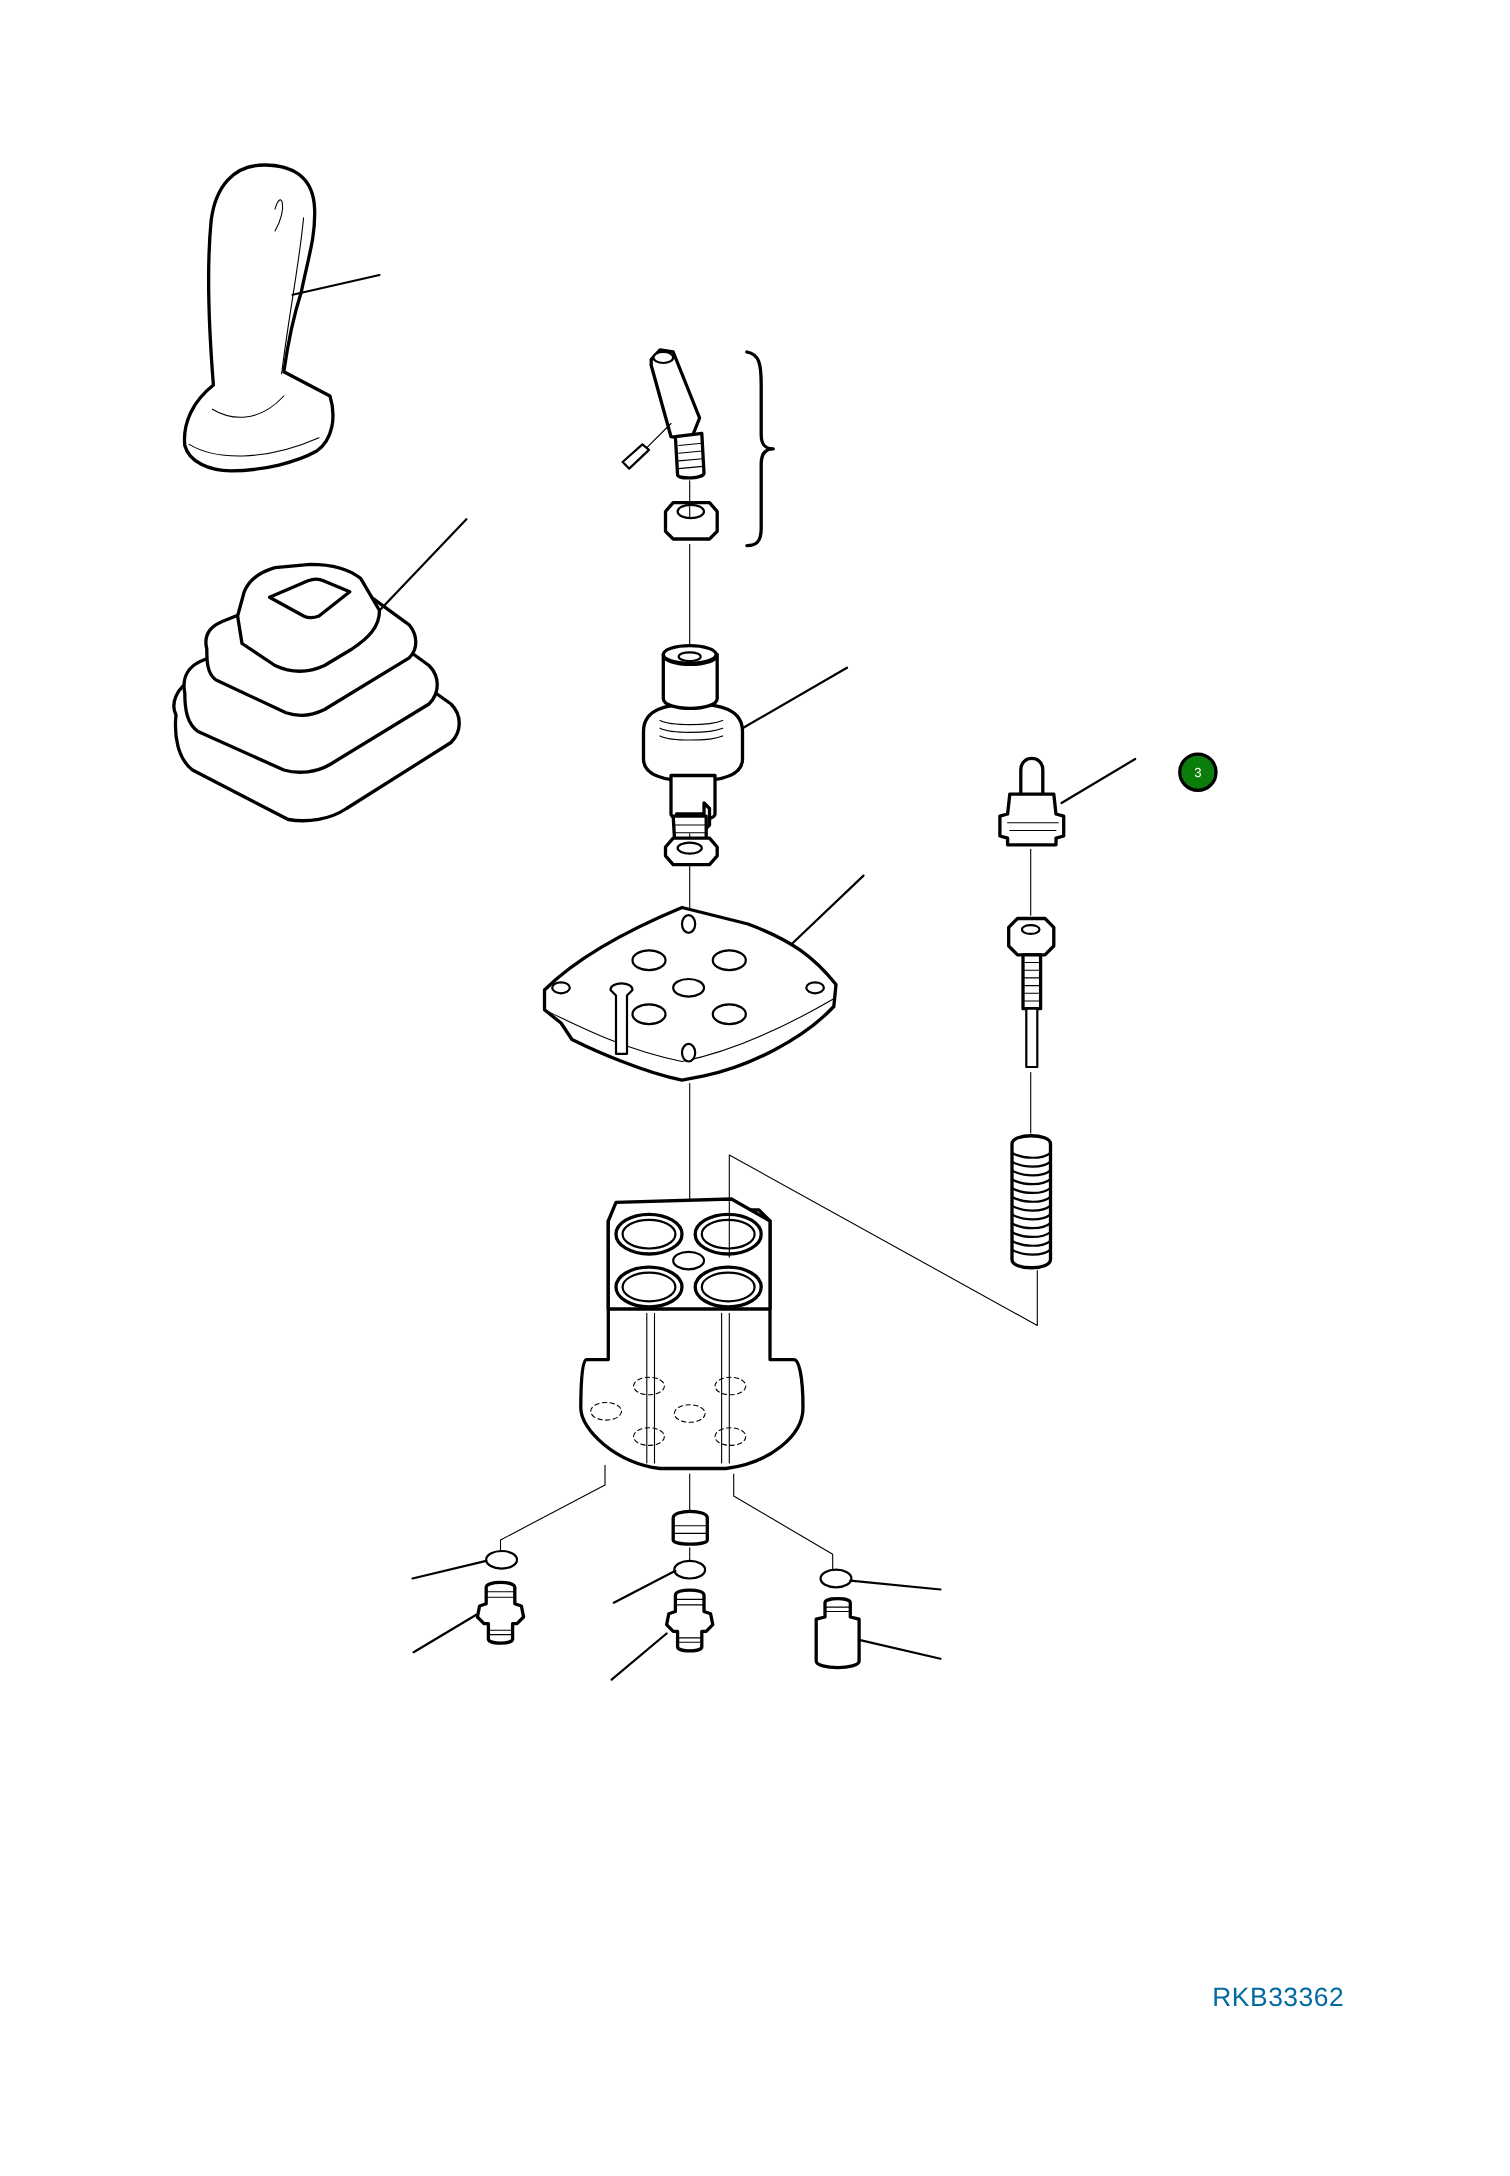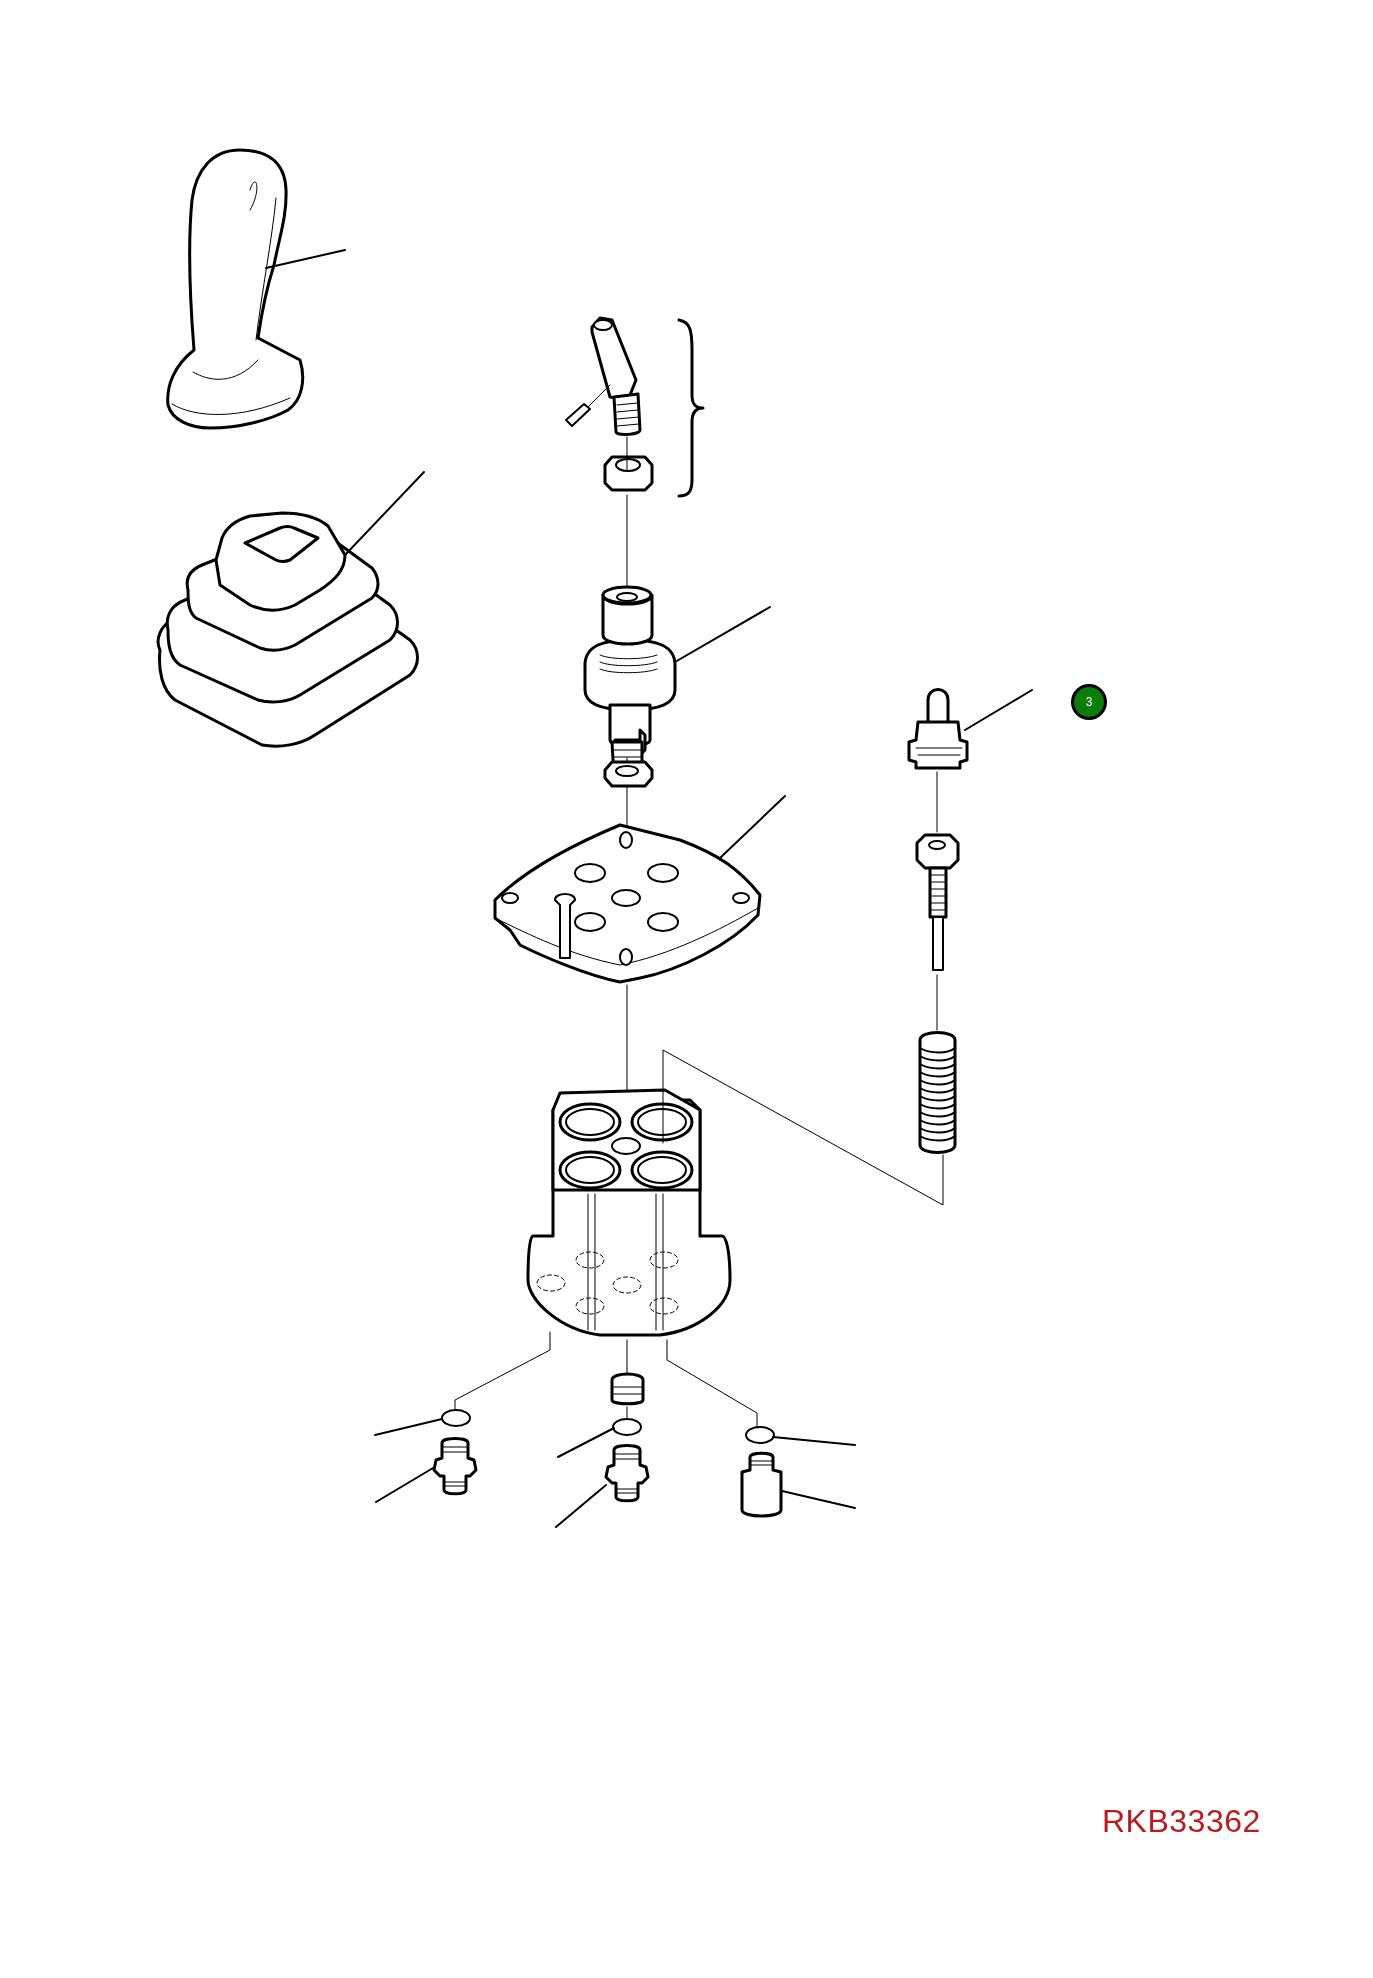--- a/index.html
+++ b/index.html
@@ -5,21 +5,21 @@
   html, body { margin: 0; padding: 0; background: #ffffff; }
   body { width: 1373px; height: 1978px; position: relative; overflow: hidden; font-family: "Liberation Sans", sans-serif; }
   #diagram { position: absolute; left: 0; top: 0; width: 1373px; height: 1978px; }
   .stroke { fill: none; stroke: #000; stroke-linecap: round; stroke-linejoin: round; }
   .thick { stroke-width: 3; }
   .med { stroke-width: 2; }
   .thin { stroke-width: 1; }
   .fillw { fill: #fff; }
   .dash { stroke-dasharray: 4 3; }
   .callout-badge { position: absolute; width: 36px; height: 36px; border-radius: 50%; background: #0a7d0a; border: 3px solid #000; box-sizing: border-box; color: #fff; font-size: 12px; display: flex; align-items: center; justify-content: center; cursor: pointer; }
-  .ref-code { position: absolute; font-size: 32px; color: #b91c1c; letter-spacing: 0.5px; }
+  .ref-code { position: absolute; font-size: 24px; color: #0369a1; letter-spacing: 0.5px; }
 </style>
 </head>
 <body>
 
 <svg id="diagram" viewBox="0 0 1373 1978" xmlns="http://www.w3.org/2000/svg">
 
   <g>
     <path class="stroke thick fillw" d="M194 350 C190 300 188 240 192 200 C196 170 212 150 240 150 C265 150 285 160 286 190 C287 215 280 235 274 265 C266 290 262 310 258 338 L300 360 C306 380 302 400 288 410 C270 420 240 428 210 428 C190 428 172 420 168 405 C166 385 175 365 194 350 Z"></path>
     <path class="stroke thin" d="M250 190 C256 170 262 190 250 210"></path>
     <path class="stroke thin" d="M276 198 C272 240 262 290 256 340"></path>

